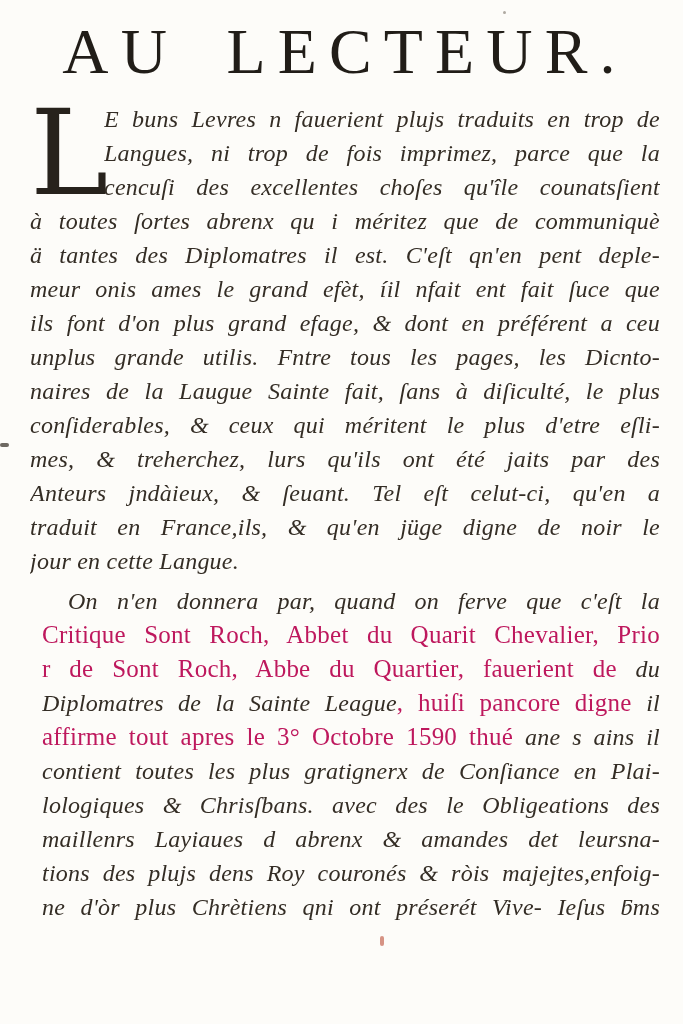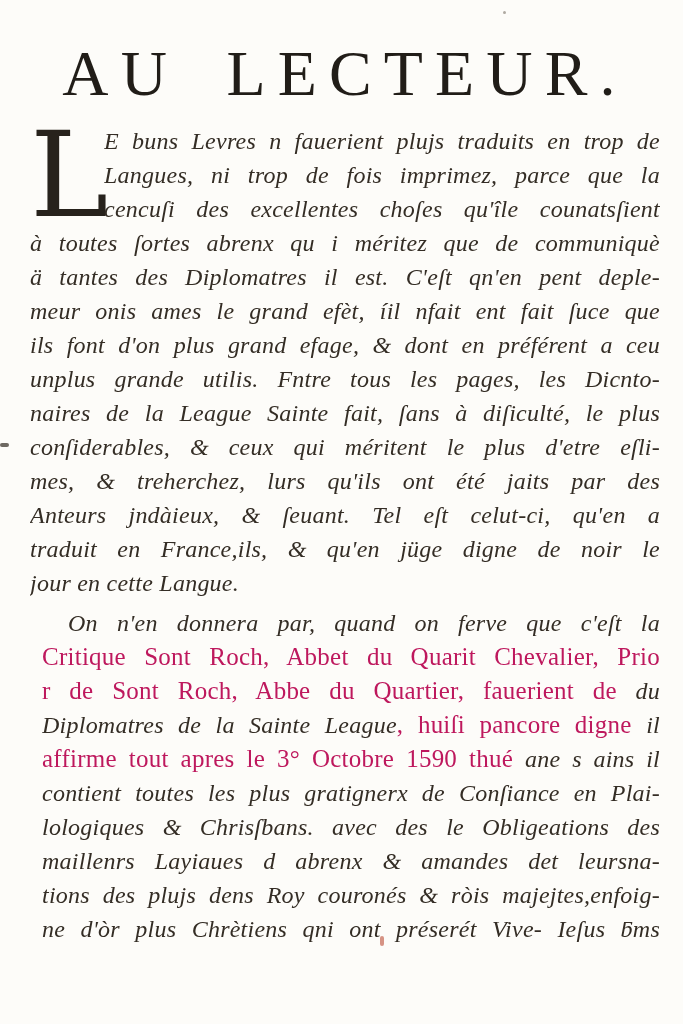--- a/index.html
+++ b/index.html
@@ -8,21 +8,21 @@
     width:683px; height:1024px;
     margin:0 auto;
     background:#fdfcf9;
     font-family:"Liberation Serif","DejaVu Serif",serif;
     color:#342d25;
     overflow:hidden;
   }
   .content { padding:0 23px 0 30px; }
 
   .title {
-    margin-top:42px;
+    margin-top:20px;
     font-size:64px;
     line-height:1;
     letter-spacing:0.19em;
     word-spacing:0.30em;
     white-space:nowrap;
     text-align:center;
     color:#211d18;
     font-weight:normal;
   }
 
@@ -80,21 +80,21 @@
     <div class="para para1">
       <span class="dropcap">L</span>
       <div class="line">E buns Levres n fauerient plujs traduits en trop de</div>
       <div class="line">Langues, ni trop de fois imprimez, parce que la</div>
       <div class="line">cencuſi des excellentes choſes qu'île counatsſient</div>
       <div class="line">à toutes ſortes abrenx qu i méritez que de communiquè</div>
       <div class="line">ä tantes des Diplomatres il est. C'eſt qn'en pent deple-</div>
       <div class="line">meur onis ames le grand efèt, íil nfait ent fait ſuce que</div>
       <div class="line">ils font d'on plus grand efage, &amp; dont en préférent a ceu</div>
       <div class="line">unplus grande utilis. Fntre tous les pages, les Dicnto-</div>
-      <div class="line">naires de la League Sainte fait, ſans à diſiculté, le plus</div>
+      <div class="line">naires de la Laugue Sainte fait, ſans à diſiculté, le plus</div>
       <div class="line">conſiderables, &amp; ceux qui méritent le plus d'etre eſli-</div>
       <div class="line">mes, &amp; treherchez, lurs qu'ils ont été jaits par des</div>
       <div class="line">Anteurs jndàieux, &amp; ſeuant. Tel eſt celut-ci, qu'en a</div>
       <div class="line">traduit en France,ils, &amp; qu'en jüge digne de noir le</div>
       <div class="line short">jour en cette Langue.</div>
     </div>
 
     <div class="para para2">
       <div class="line indent">On n'en donnera par, quand on ferve que c'eſt la</div>
       <div class="line roman">Critique Sont Roch, Abbet du Quarit Chevalier, Prio</div>

